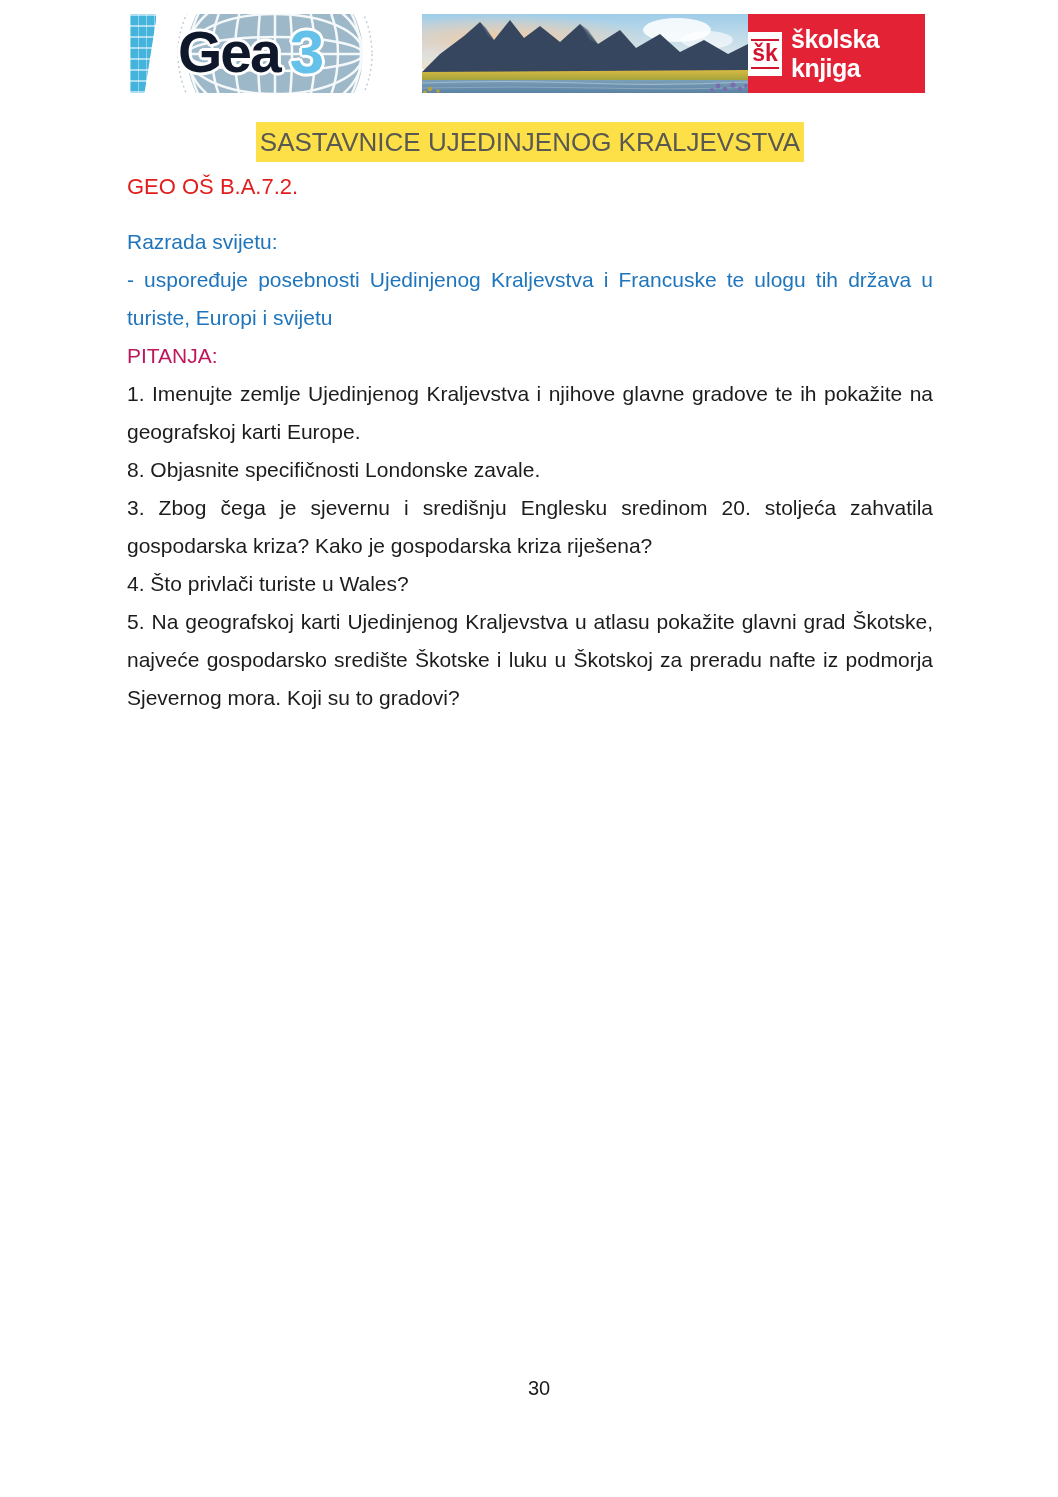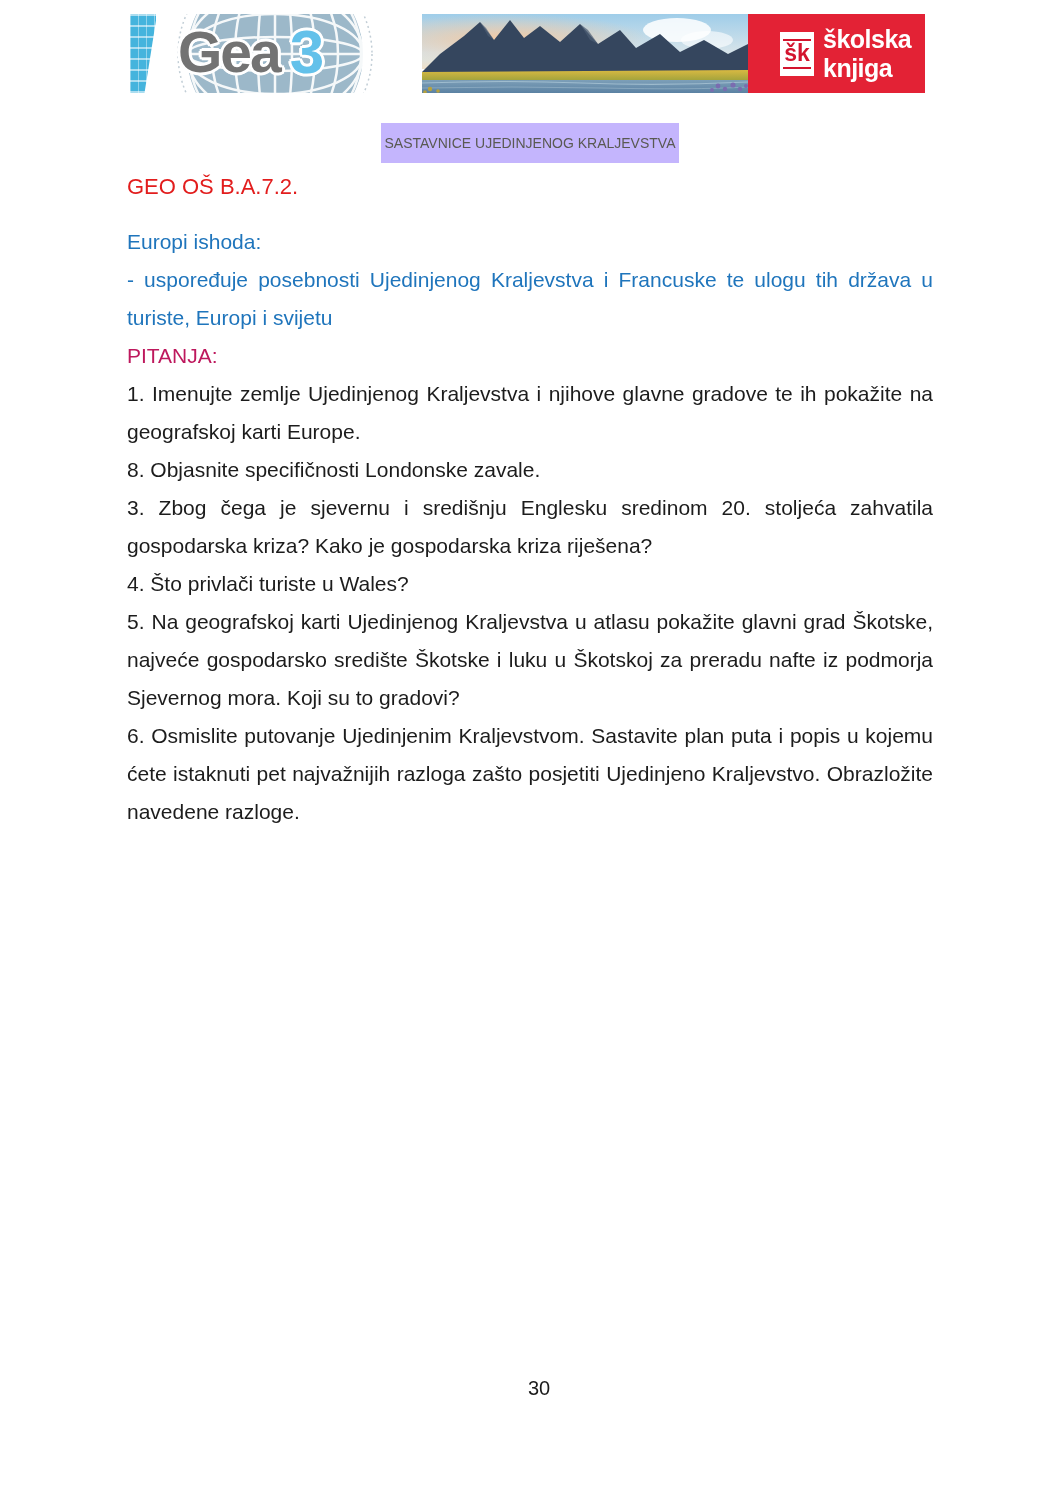--- a/index.html
+++ b/index.html
@@ -48,42 +48,41 @@
     position: absolute;
     left: 48px; top: 8px;
     display: flex;
     align-items: flex-start;
     font-weight: bold;
     letter-spacing: -2px;
   }
   .logo-gea {
     font-size: 57px;
     line-height: 60px;
-    color: #737373;
+    color: #0f172a;
     text-shadow: -3px 0 0 #fff, 3px 0 0 #fff, 0 -3px 0 #fff, 0 3px 0 #fff,
                  -2px -2px 0 #fff, 2px 2px 0 #fff, -2px 2px 0 #fff, 2px -2px 0 #fff;
   }
   .logo-three {
     font-size: 62px;
     line-height: 60px;
     margin-left: 10px;
     color: #63c1ea;
     text-shadow: -3px 0 0 #fff, 3px 0 0 #fff, 0 -3px 0 #fff, 0 3px 0 #fff,
                  -2px -2px 0 #fff, 2px 2px 0 #fff, -2px 2px 0 #fff, 2px -2px 0 #fff;
   }
   .photo { width: 326px; height: 79px; flex: none; display: block; }
   .publisher {
     width: 177px; height: 79px;
     flex: none;
     background: #e32235;
     display: flex;
     align-items: center;
     justify-content: center;
     gap: 9px;
-    padding-left: 32px;
   }
   .sk-box {
     width: 34px; height: 44px;
     background: #ffffff;
     display: flex;
     align-items: center;
     justify-content: center;
     flex: none;
   }
   .sk-box span {
@@ -107,23 +106,23 @@
     position: absolute;
     left: 127px; top: 122px;
     width: 806px;
     font-size: 21px;
     color: #1c1c1c;
   }
   .content p { margin: 0; line-height: 38px; }
   .title-row { text-align: center; line-height: 38px; margin: 0; }
   .doc-title {
     display: inline-block;
-    background: #c4b5fd;
+    background: #fde047;
     color: #595952;
-    font-size: 14px;
+    font-size: 26px;
     padding: 1px 4px;
   }
   .code { color: #e21d1d; font-size: 22px; margin-top: 5px !important; }
   .outcome-heading { color: #1f75bc; margin-top: 17px !important; }
   .outcome-item { color: #1f75bc; text-align: justify; }
   .questions-heading { color: #be185d; }
   .question { text-align: justify; }
 
   .page-number {
     position: absolute;
@@ -218,25 +217,24 @@
       <div class="sk-box">
         <span>šk</span>
       </div>
       <span class="publisher-name">školska knjiga</span>
     </div>
   </div>
 
   <div class="content">
     <p class="title-row"><span class="doc-title">SASTAVNICE UJEDINJENOG KRALJEVSTVA</span></p>
     <p class="code">GEO OŠ B.A.7.2.</p>
-    <p class="outcome-heading">Europi ishoda:</p>
+    <p class="outcome-heading">Razrada svijetu:</p>
     <p class="outcome-item">-  uspoređuje posebnosti Ujedinjenog Kraljevstva i Francuske te ulogu tih država u turiste, Europi i svijetu</p>
     <p class="questions-heading">PITANJA:</p>
     <p class="question">1. Imenujte zemlje Ujedinjenog Kraljevstva i njihove glavne gradove te ih pokažite na geografskoj karti Europe.</p>
     <p class="question">8. Objasnite specifičnosti Londonske zavale.</p>
     <p class="question">3. Zbog čega je sjevernu i središnju Englesku sredinom 20. stoljeća zahvatila gospodarska kriza? Kako je gospodarska kriza riješena?</p>
     <p class="question">4. Što privlači turiste u  Wales?</p>
     <p class="question">5. Na geografskoj karti Ujedinjenog Kraljevstva u atlasu pokažite glavni grad Škotske, najveće gospodarsko središte Škotske i luku u Škotskoj za preradu nafte iz podmorja Sjevernog mora. Koji su to gradovi?</p>
-    <p class="question">6. Osmislite putovanje Ujedinjenim Kraljevstvom. Sastavite plan puta i popis u kojemu ćete istaknuti pet najvažnijih razloga zašto posjetiti Ujedinjeno Kraljevstvo. Obrazložite navedene razloge.</p>
   </div>
 
   <div class="page-number">30</div>
 </div>
 
 </body></html>

